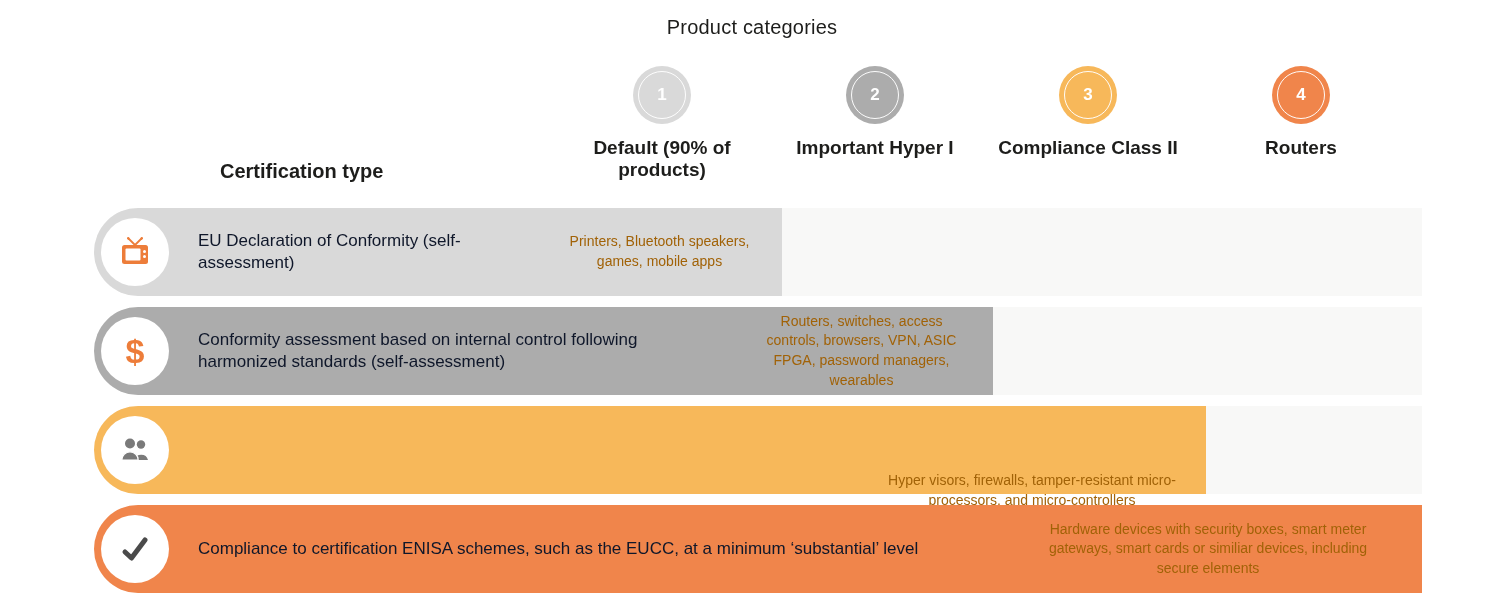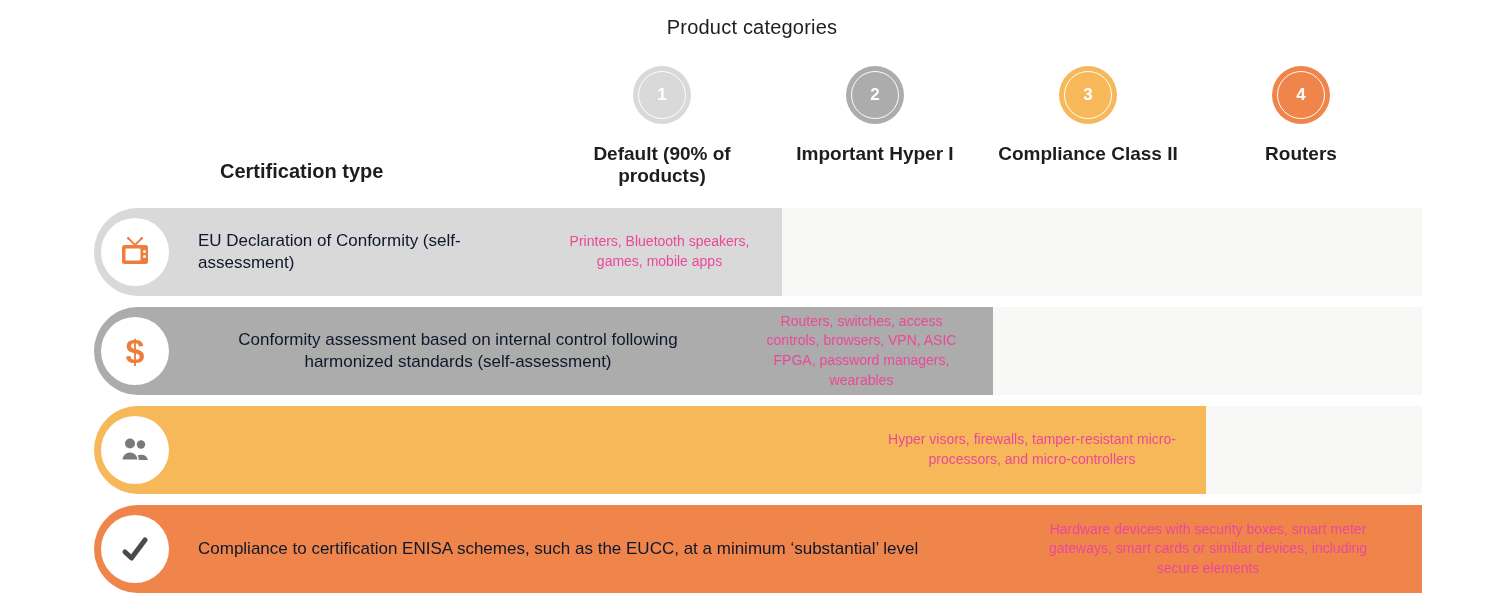--- a/index.html
+++ b/index.html
@@ -25,21 +25,21 @@
     display:flex; align-items:center; justify-content:center;
     color:#ffffff; font-weight:bold; font-size:17px;
   }
   .num-circle::before {
     content:""; position:absolute; inset:5px; border-radius:50%;
     border:1.5px solid rgba(255,255,255,.95);
   }
   .c1 { background:#d9d9d9; } .c2 { background:#acacac; }
   .c3 { background:#f7b85a; } .c4 { background:#f0854b; }
   .col-label {
-    margin-top:19px; text-align:center; font-size:19px; font-weight:bold; line-height:1.18;
+    margin-top:13px; text-align:center; font-size:19px; font-weight:bold; line-height:1.18;
   }
   .col-1 .col-label { max-width:190px; }
 
   
   .row { position:absolute; left:94px; width:1328px; height:88px; }
   .row-1 { top:208px; } .row-2 { top:307px; } .row-3 { top:406px; } .row-4 { top:505px; }
   .track {
     position:absolute; inset:0; background:#f8f8f7; border-radius:44px 0 0 44px;
   }
   .bar { position:absolute; top:0; left:0; height:88px; border-radius:44px 0 0 44px; }
@@ -54,29 +54,29 @@
     display:flex; align-items:center; justify-content:center;
   }
   .dollar-glyph { font-size:34px; font-weight:bold; color:#ed7d3a; line-height:1; }
 
   .row-label {
     position:absolute; left:104px; top:0; height:100%;
     display:flex; align-items:center;
     font-size:17px; color:#0f172a; line-height:1.3;
   }
   .row-1 .row-label { max-width:300px; }
-  .row-2 .row-label { max-width:520px;text-align:center; }
+  .row-2 .row-label { max-width:520px; }
   .products {
     position:absolute; top:0; height:100%;
     display:flex; align-items:center; justify-content:center;
-    text-align:center; font-size:14px; color:#ec4899; line-height:1.4;
+    text-align:center; font-size:14px; color:#a16207; line-height:1.4;
   }
   .row-1 .products { left:473px; width:185px; }
   .row-2 .products { left:660px; width:215px; }
-  .row-3 .products { left:788px; width:300px; }
+  .row-3 .products { left:788px; width:300px;margin-top:41px; }
   .row-4 .products { left:944px; width:340px; }
 </style>
 </head>
 <body>
 
 <div class="canvas">
 
   <div class="page-title">Product categories</div>
 
   <div class="cert-type-header">Certification type</div>

